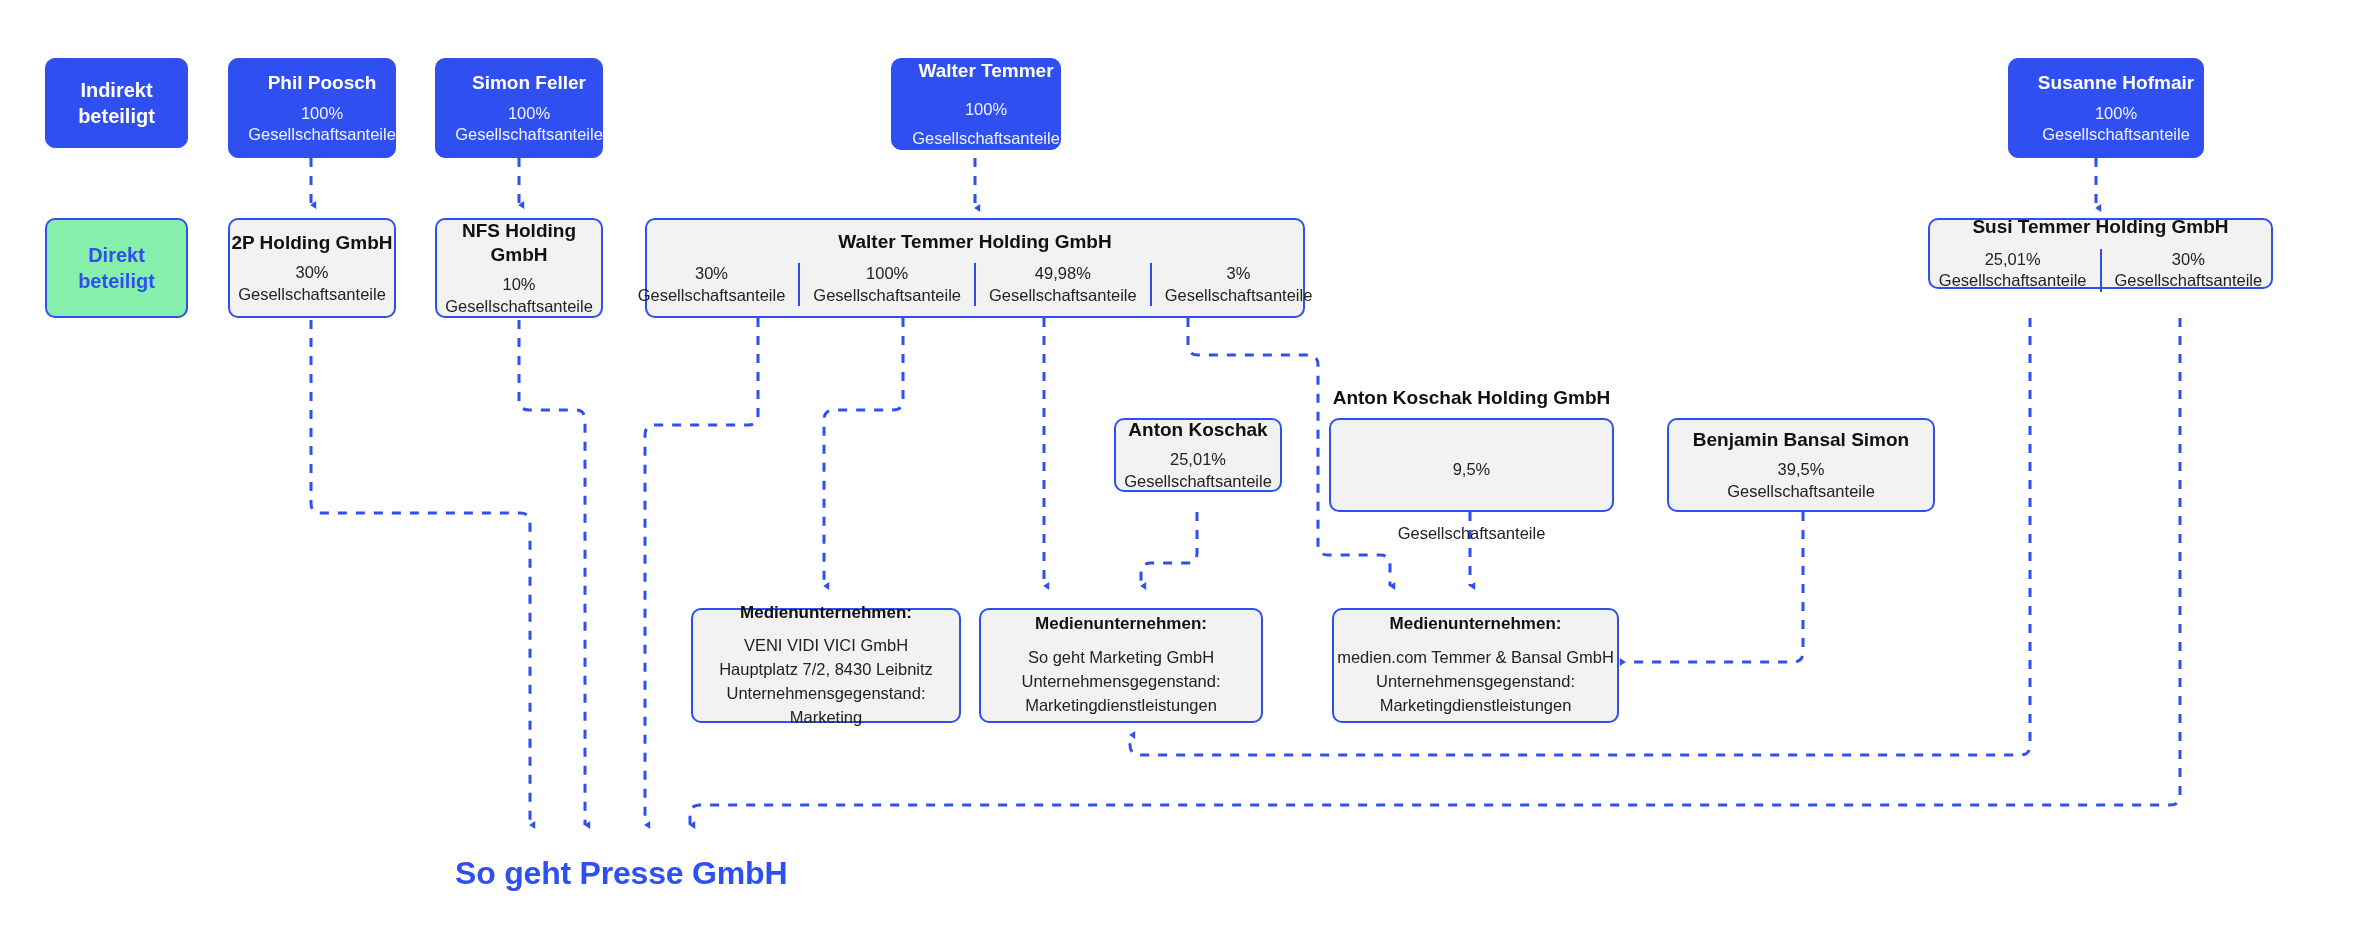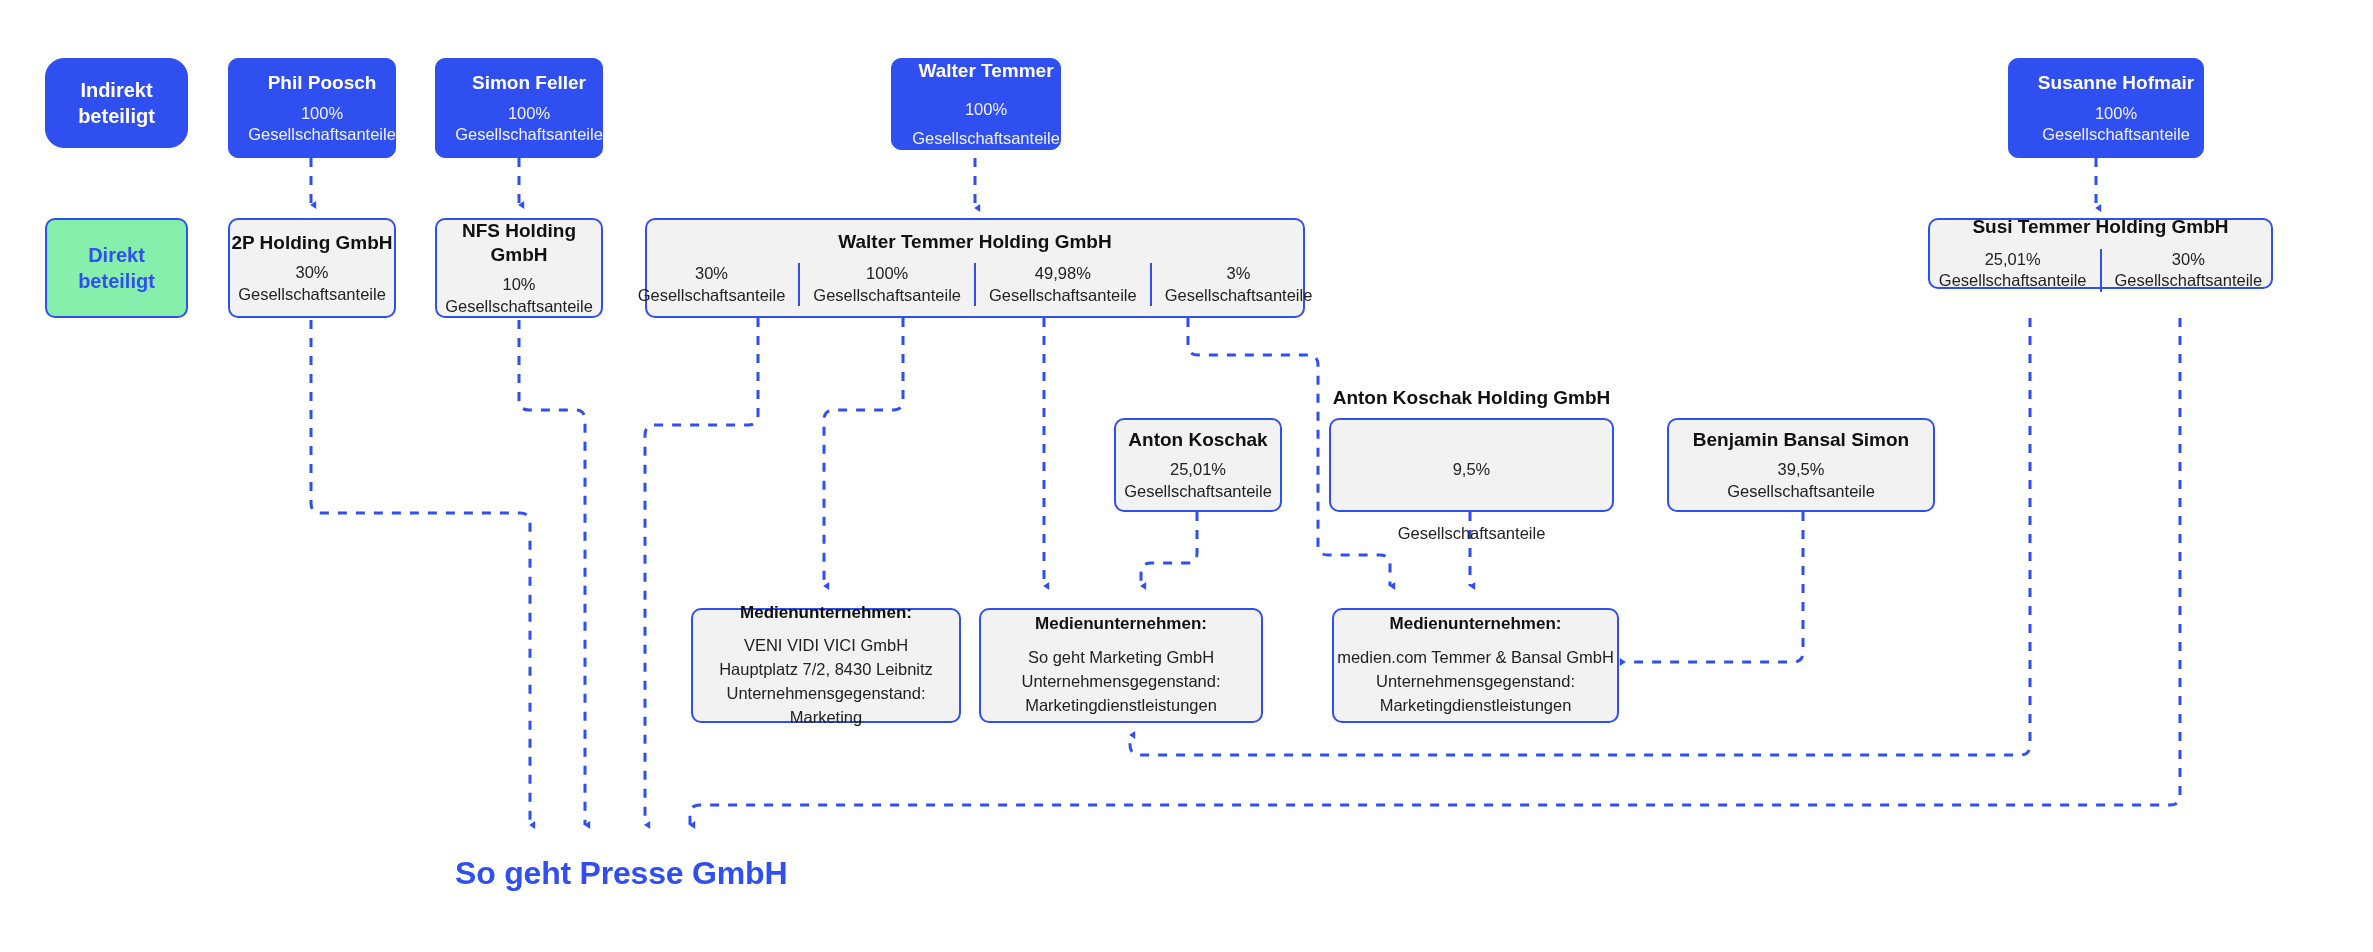--- a/index.html
+++ b/index.html
@@ -171,21 +171,21 @@
       <path d="M1470,512 L1470,586" marker-end="url(#ah-down)"></path>
 
       <path d="M1803,512 L1803,652 Q1803,662 1793,662 L1625,662" marker-end="url(#ah-left)"></path>
 
       <path d="M2030,318 L2030,745 Q2030,755 2020,755 L1140,755 Q1130,755 1130,745 L1130,735" marker-end="url(#ah-up)"></path>
 
       <path d="M2180,318 L2180,795 Q2180,805 2170,805 L700,805 Q690,805 690,815 L690,825" marker-end="url(#ah-down)"></path>
     </g>
   </svg>
 
-  <div class="node legend-indirect" style="left:45px; top:58px; width:143px; height:90px;border-radius:19px;">
+  <div class="node legend-indirect" style="left:45px; top:58px; width:143px; height:90px;">
     <div class="n-title">Indirekt</div>
     <div class="n-title">beteiligt</div>
   </div>
 
   <div class="node legend-direct" style="left:45px; top:218px; width:143px; height:100px;">
     <div class="n-title">Direkt</div>
     <div class="n-title">beteiligt</div>
   </div>
 
   <div class="node person" style="left:228px; top:58px; width:168px; height:100px;">
@@ -253,21 +253,21 @@
         <div class="pct">25,01%</div>
         <div class="lbl">Gesellschaftsanteile</div>
       </div>
       <div class="share-cell">
         <div class="pct">30%</div>
         <div class="lbl">Gesellschaftsanteile</div>
       </div>
     </div>
   </div>
 
-  <div class="node company" style="left:1114px; top:418px; width:168px; height:94px;">
+  <div class="node company" style="left:1114px; top:418px; width:168px; height:74px;">
     <div class="n-title">Anton Koschak</div>
     <div class="n-sub">25,01%</div>
     <div class="n-sub">Gesellschaftsanteile</div>
   </div>
 
   <div class="node company" style="left:1329px; top:418px; width:285px; height:94px;gap:42px;">
     <div class="n-title">Anton Koschak Holding GmbH</div>
     <div class="n-sub">9,5%</div>
     <div class="n-sub">Gesellschaftsanteile</div>
   </div>

